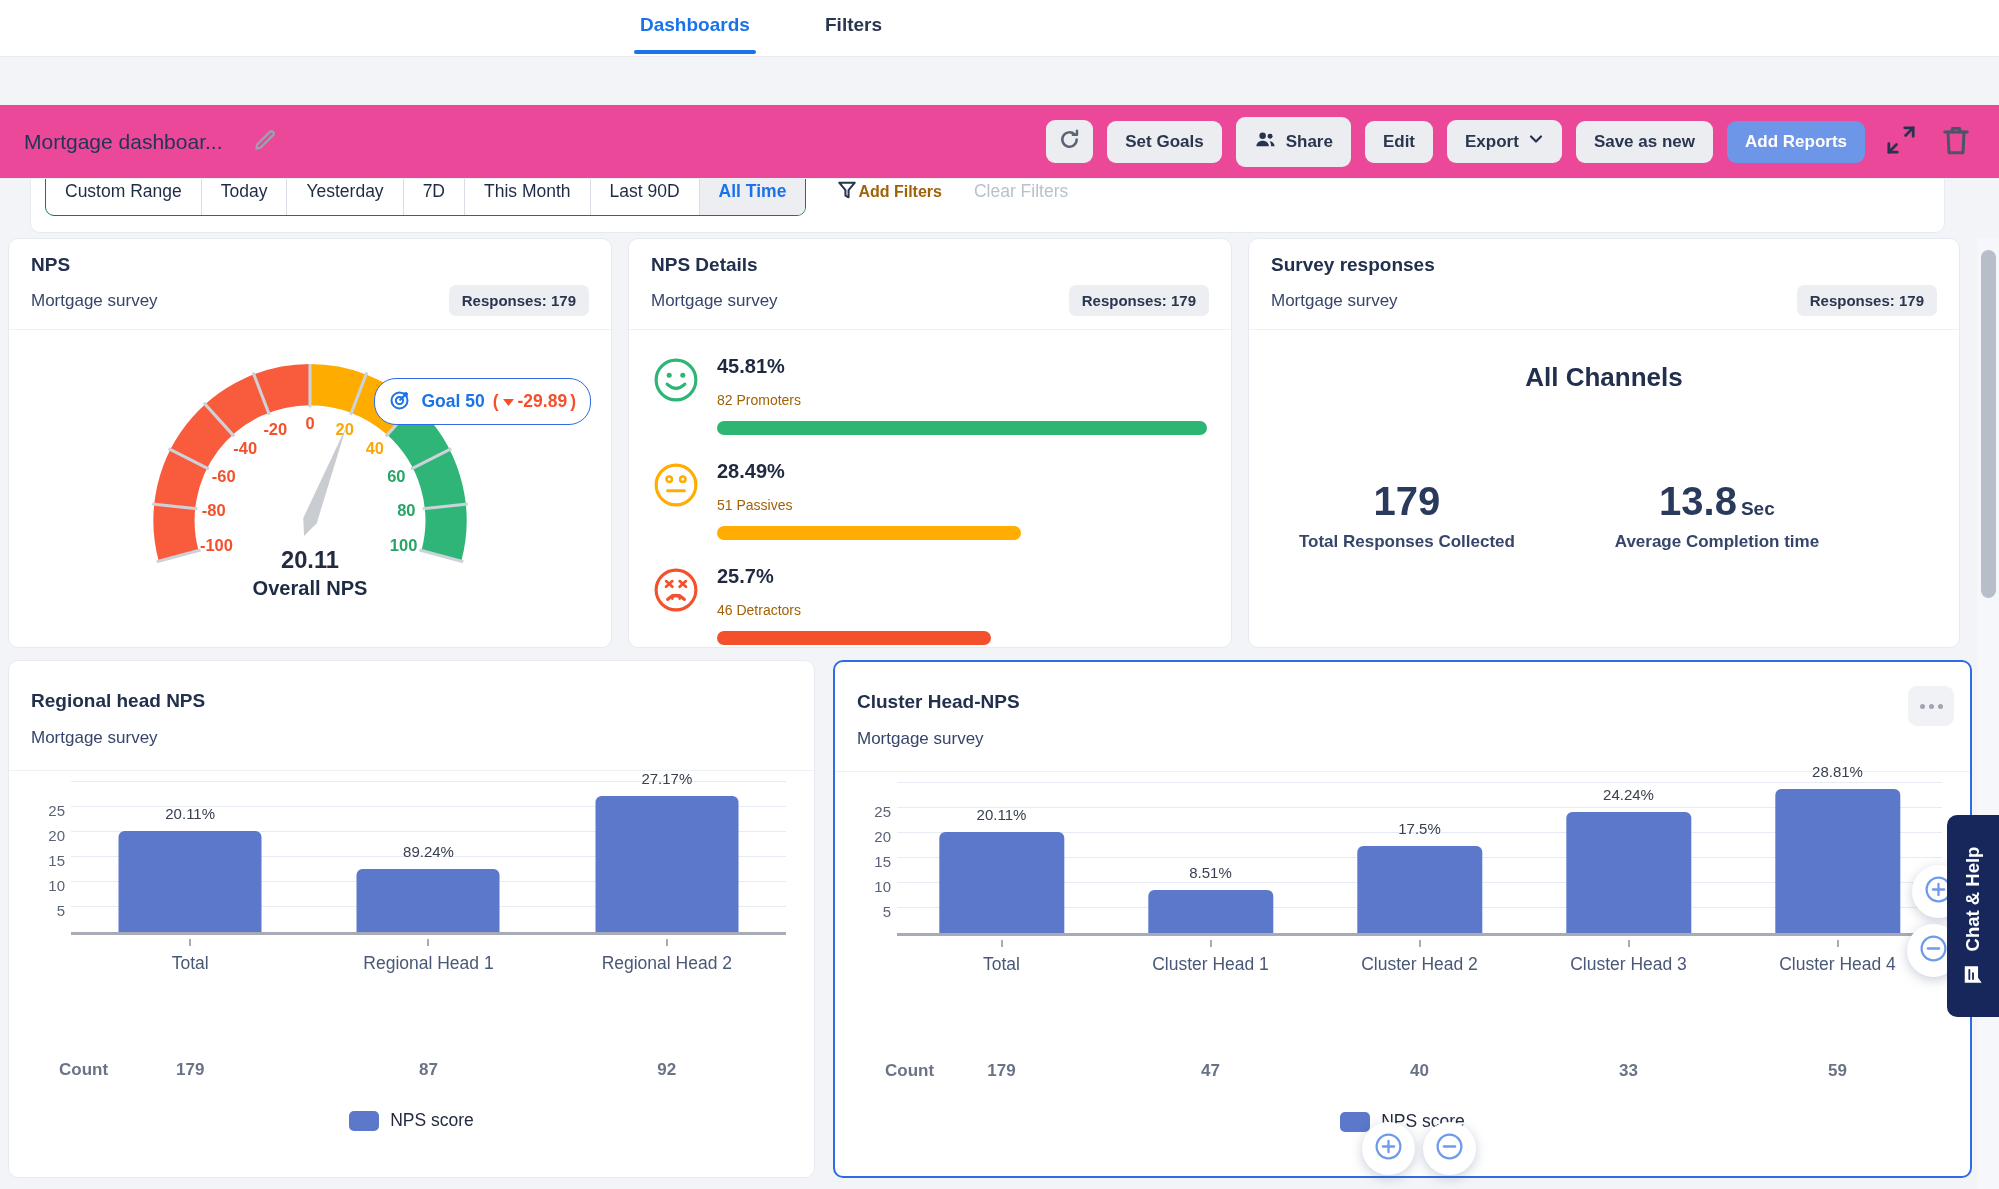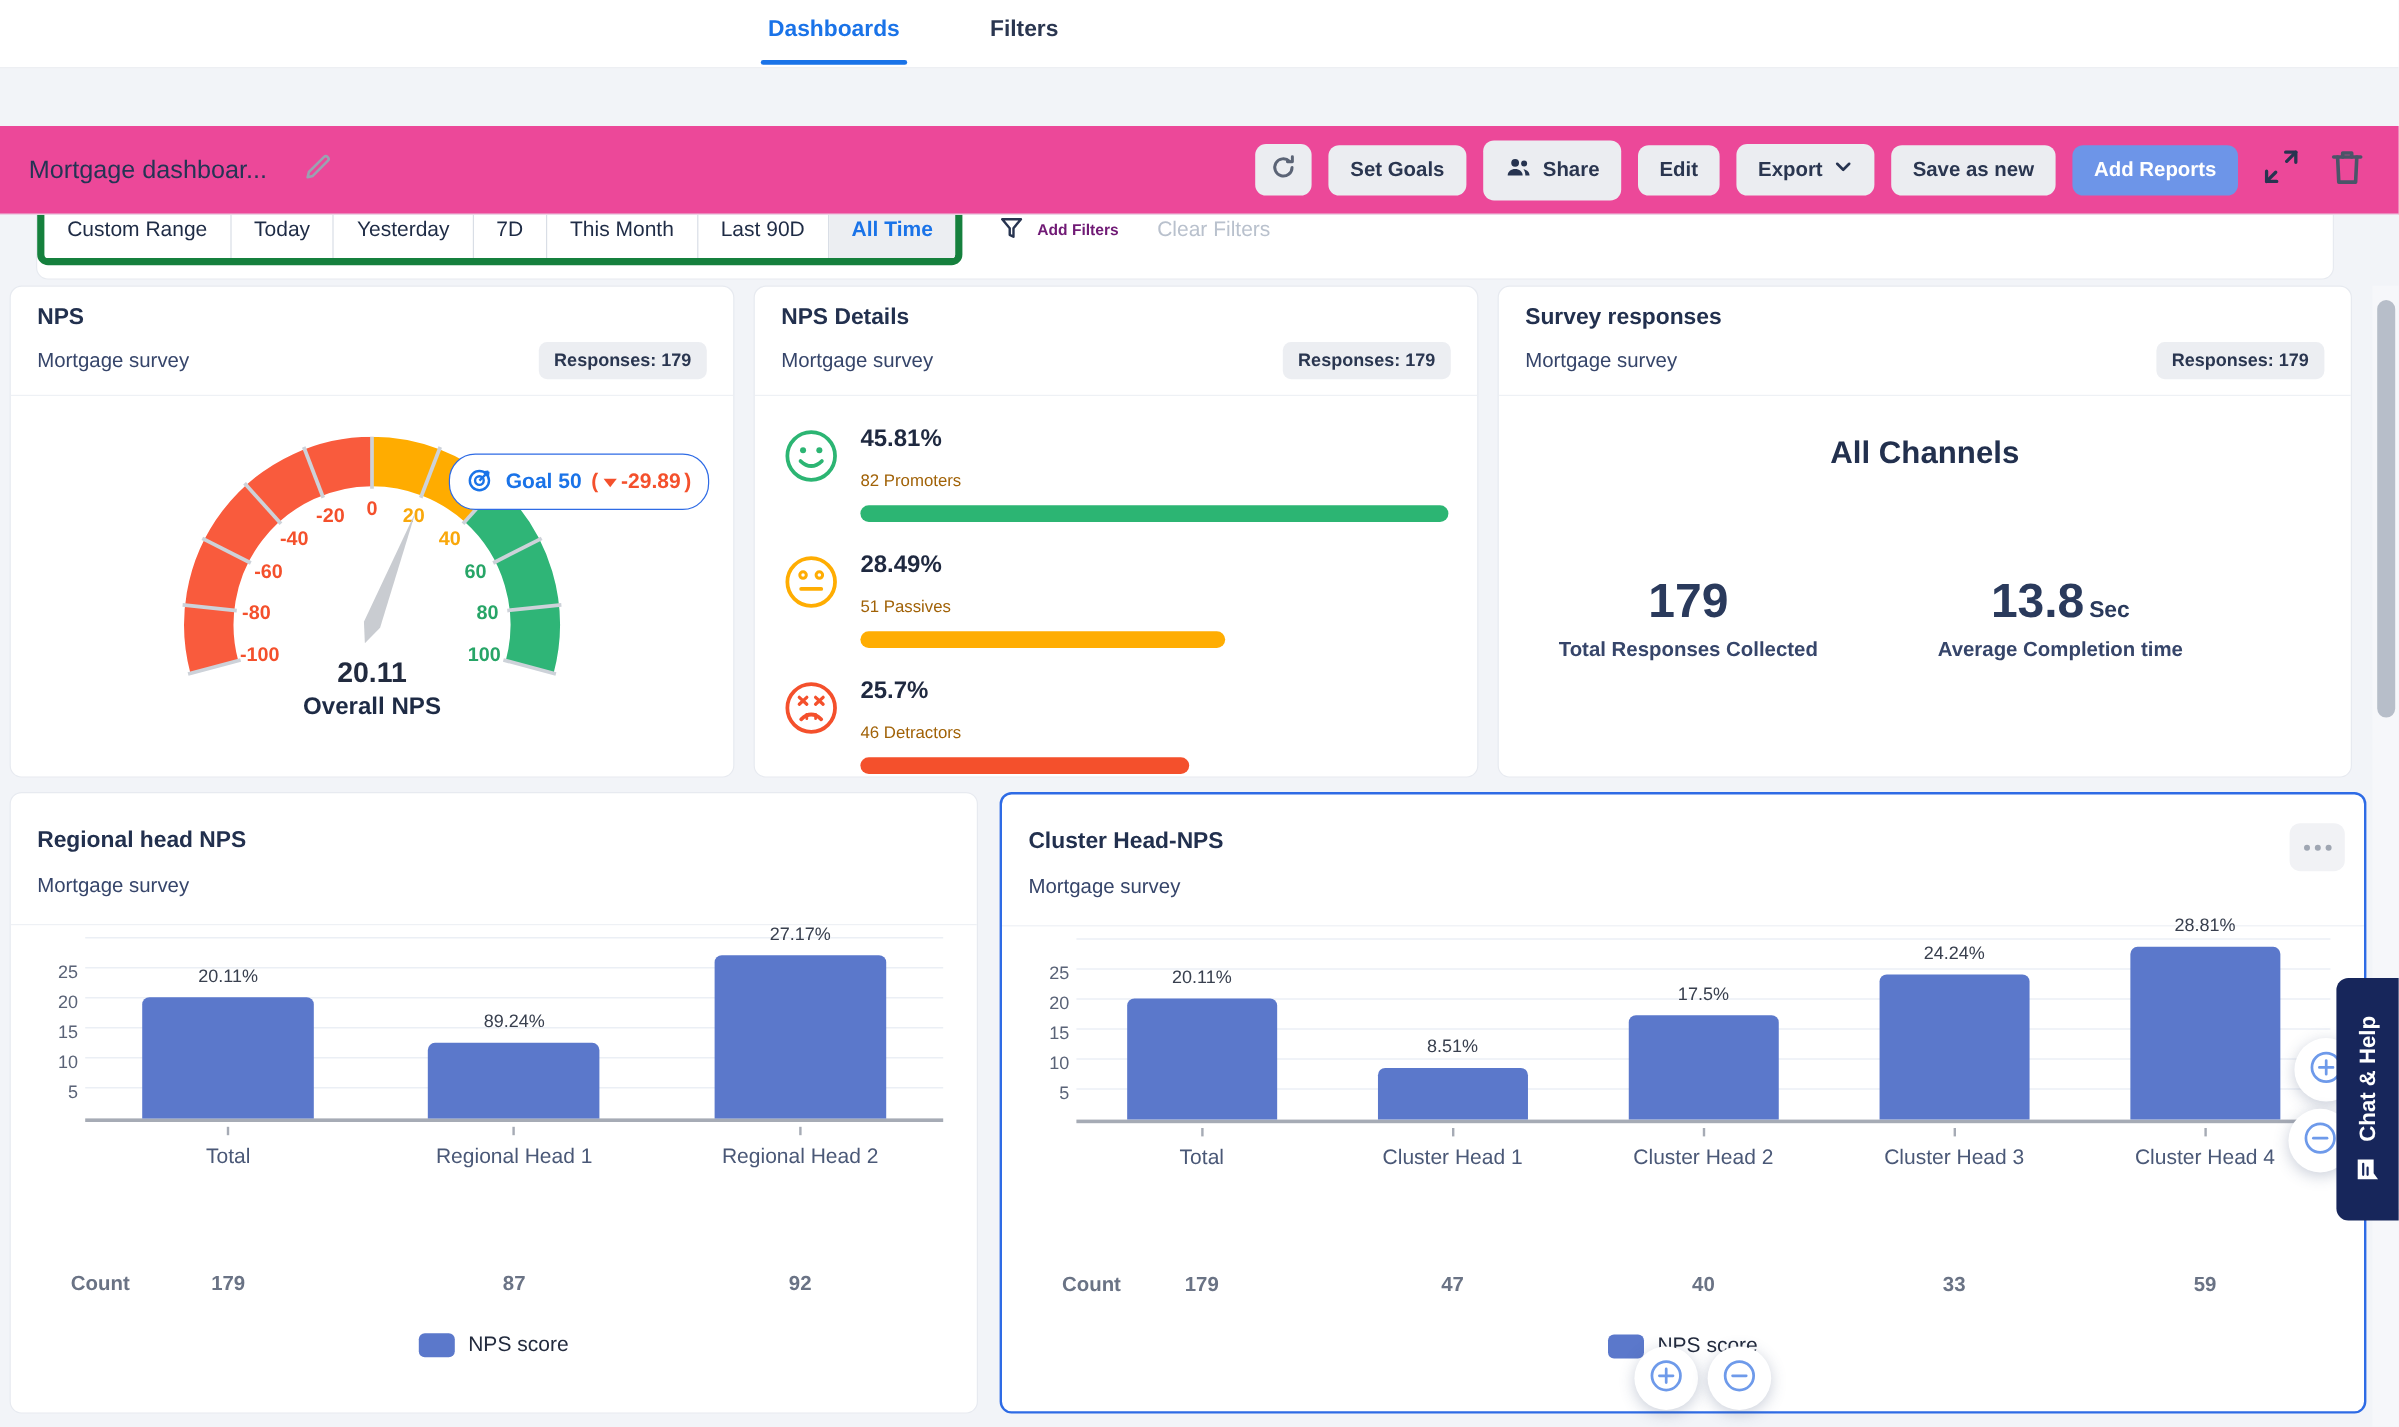--- a/index.html
+++ b/index.html
@@ -19,25 +19,25 @@
   .pencil-btn { margin-left:30px; display:flex; align-items:center; cursor:pointer; }
   .toolbar-spacer { flex:1; }
   .tb-group { display:flex; align-items:center; gap:14px; }
   .btn { background:#EBEDF1; color:#2A3650; border:none; border-radius:9px; padding:11px 18px; font-size:17px; font-weight:600; font-family:inherit; display:flex; align-items:center; gap:9px; cursor:pointer; white-space:nowrap; }
   .btn-primary { background:#6D95E8; color:#fff; }
   .icon-square { background:#EBEDF1; border-radius:9px; width:47px; height:43px; display:flex; align-items:center; justify-content:center; cursor:pointer; }
   .plain-icon { background:none; border:none; display:flex; align-items:center; justify-content:center; cursor:pointer; padding:4px; }
 
   
   .filterbar { position:absolute; left:30px; right:54px; top:150px; height:83px; background:#fff; border:1px solid #E7EAF0; border-radius:10px; display:flex; align-items:center; z-index:6; }
-  .seg { display:flex; border:6px solid #15803d; border-radius:9px; margin-left:0; overflow:hidden; }
+  .seg { display:flex; border:1px solid #15803d; border-radius:9px; margin-left:14px; overflow:hidden; }
   .seg-item { padding:13px 19px; font-size:17.5px; color:#1E2B45; border-right:1px solid #D9DEE6; cursor:pointer; white-space:nowrap; }
   .seg-item:last-child { border-right:none; }
   .seg-item.active { background:#ECEEF2; color:#1A73E8; font-weight:700; }
-  .add-filters { margin-left:30px; display:flex; align-items:center; gap:10px; font-size:13px; color:#701a75; font-weight:600; cursor:pointer; }
+  .add-filters { margin-left:30px; display:flex; align-items:center; font-size:16px; color:#a16207; font-weight:600; cursor:pointer; }
   .clear-filters { margin-left:32px; font-size:17.5px; color:#B9C1CD; cursor:default; }
 
   
   .card { position:absolute; background:#fff; border:1px solid #E7EAF0; border-radius:10px; }
   .card-nps      { left:8px;    top:238px; width:604px;  height:410px; }
   .card-details  { left:628px;  top:238px; width:604px;  height:410px; }
   .card-survey   { left:1248px; top:238px; width:712px;  height:410px; }
   .card-regional { left:8px;    top:660px; width:807px;  height:518px; }
   .card-cluster  { left:833px;  top:660px; width:1139px; height:518px; border:2px solid #2E6BE5; }
 

